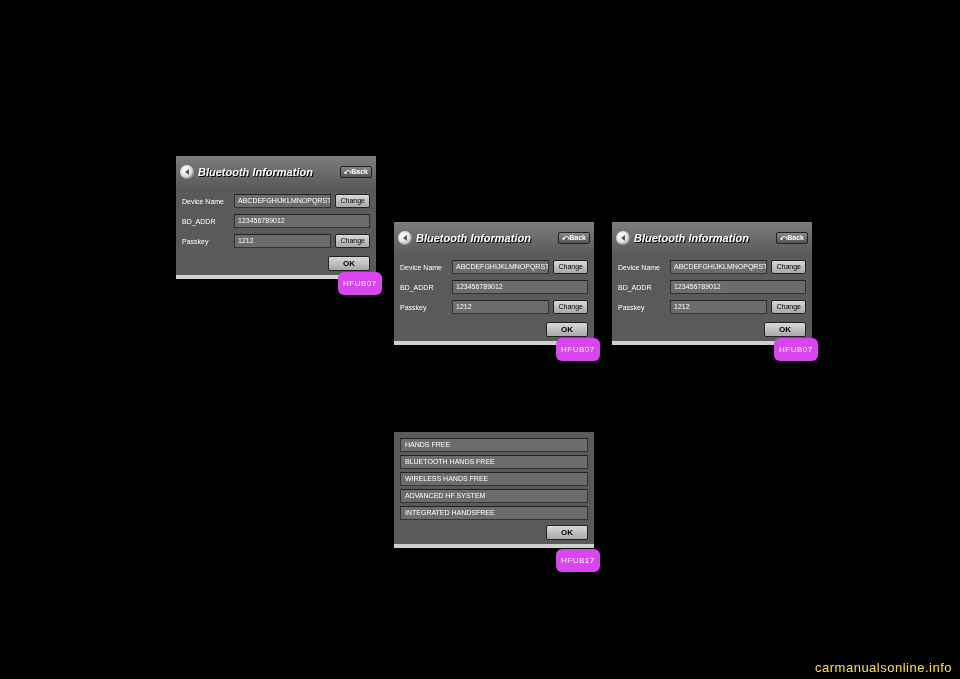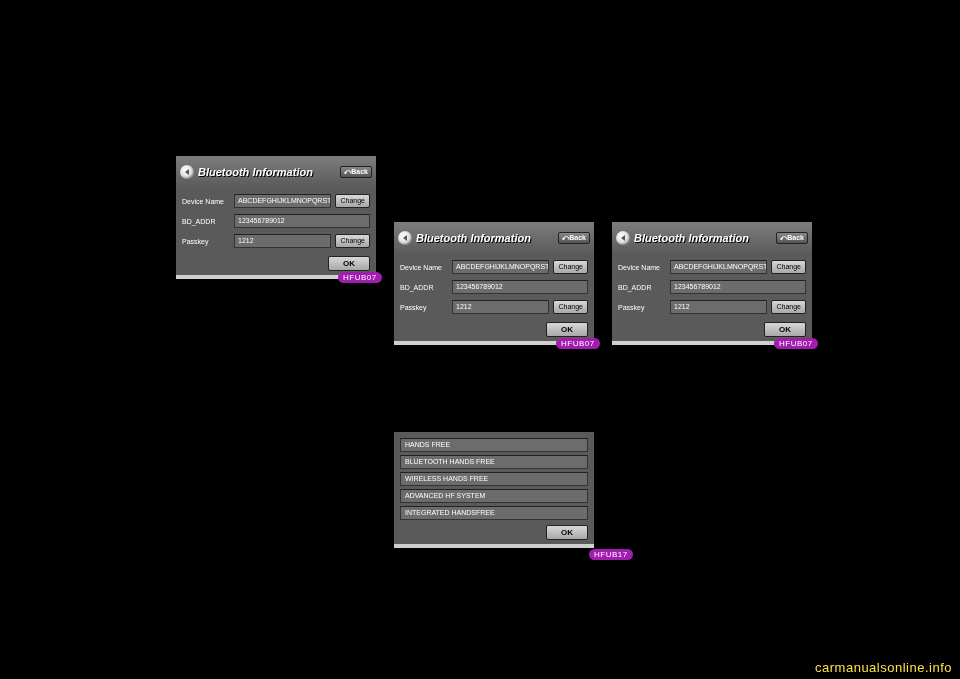--- a/index.html
+++ b/index.html
@@ -15,24 +15,24 @@
   .panel {
     position: absolute;
     width: 200px;
     background: #5a5a5a;
     display: flex;
     flex-direction: column;
   }
 
   .figcode {
     position: absolute;
-    background: #a21caf;
+    background: #d946ef;
     color: #fff;
     font-size: 8px;
-    padding: 1px 5px;
+    padding: 7px 5px;
     border-radius: 6px;
     letter-spacing: 0.5px;
   }
 
   .titlebar {
     height: 22px;
     background: linear-gradient(to bottom, #7d7d7d 0%, #5a5a5a 100%);
     display: flex;
     align-items: center;
     padding: 16px 4px;
@@ -155,21 +155,21 @@
 
   
   #p1 { left:176px; top:156px; }
   #p2 { left:394px; top:222px; }
   #p3 { left:612px; top:222px; }
   #p4 { left:394px; top:432px; }
 
   #fc1 { left:338px; top:272px; }
   #fc2 { left:556px; top:338px; }
   #fc3 { left:774px; top:338px; }
-  #fc4 { left:556px; top:549px;margin-left:33px; }
+  #fc4 { left:556px; top:549px; }
 
   .mini-speaker {
     width:0;height:0;
     border-top:3px solid transparent;
     border-bottom:3px solid transparent;
     border-right:4px solid #555;
   }
 </style>
 </head>
 <body>

